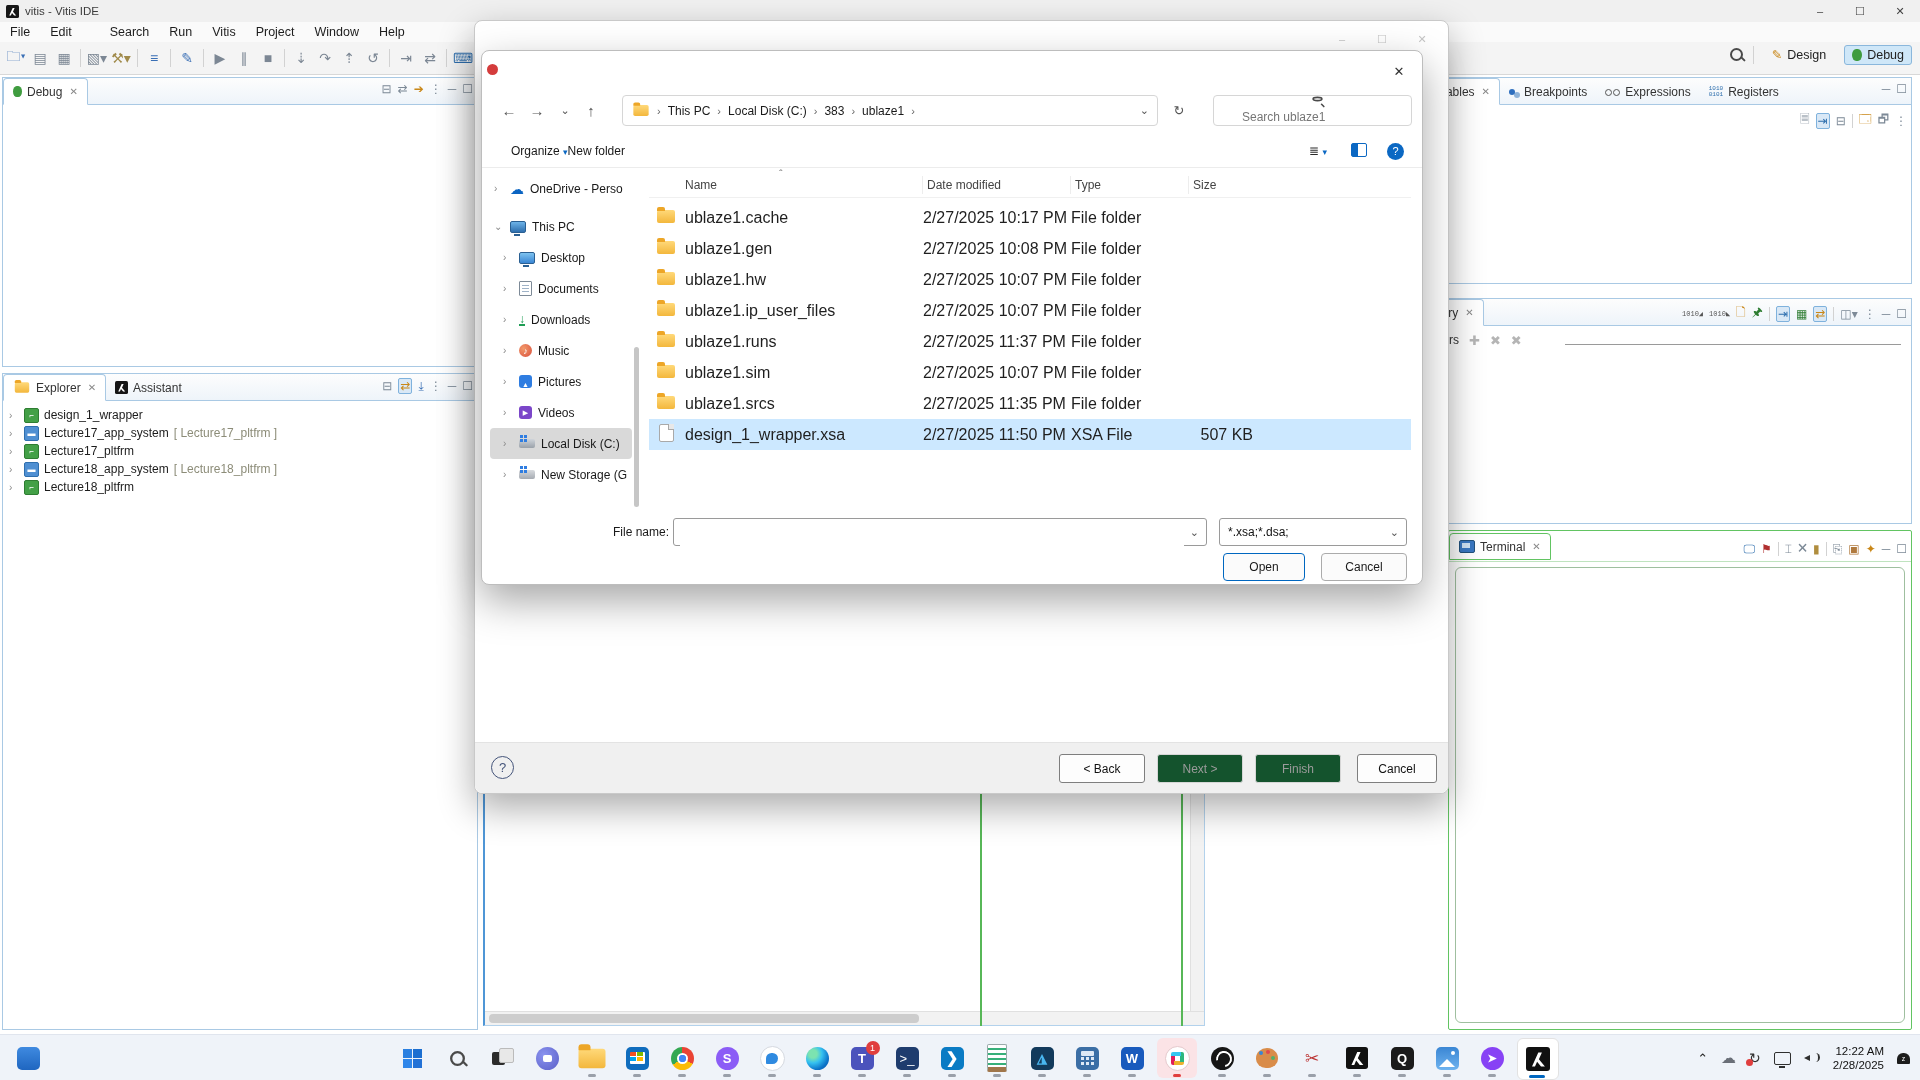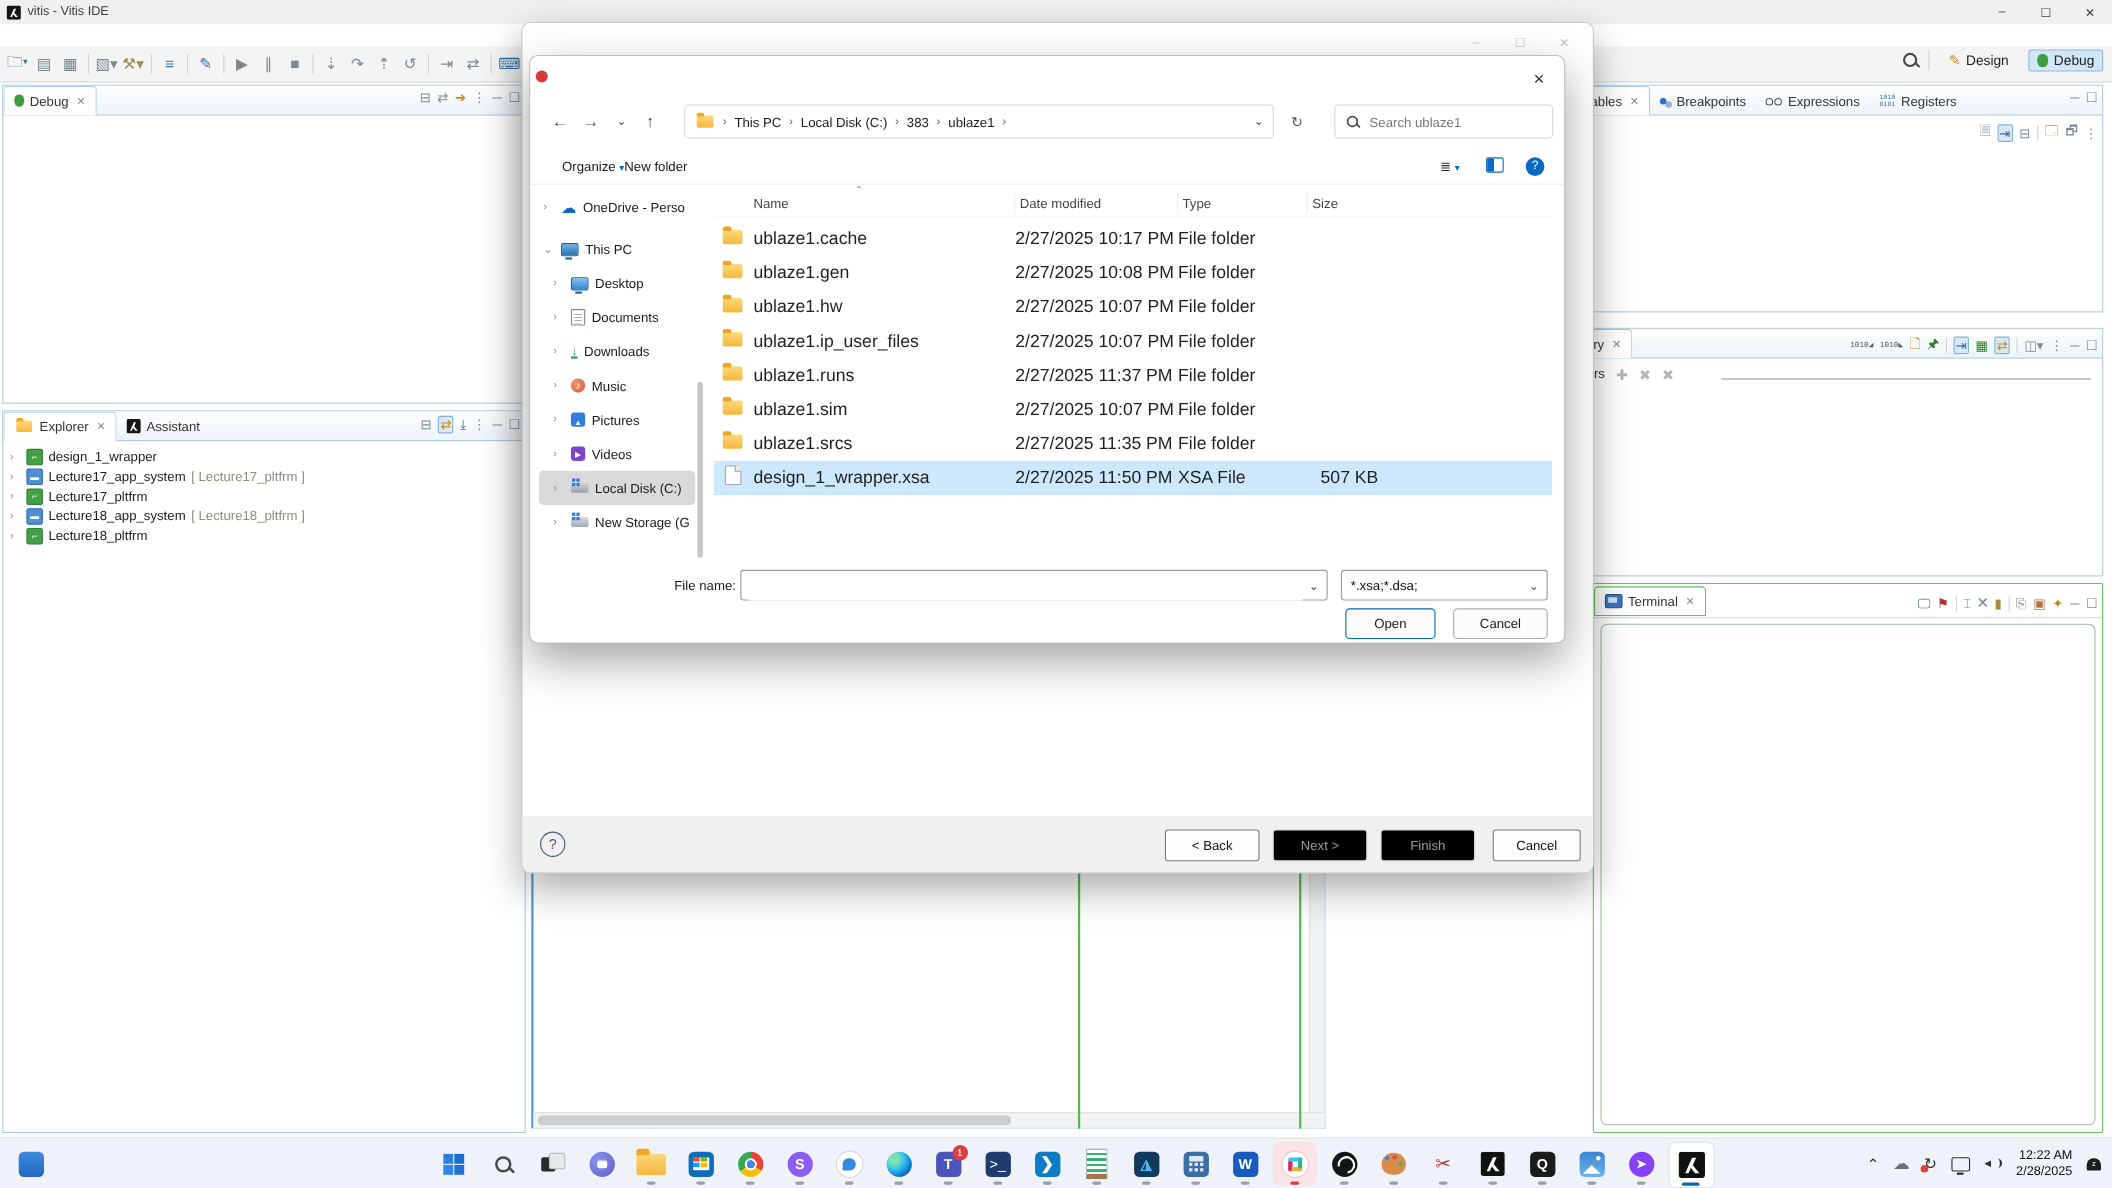--- a/index.html
+++ b/index.html
@@ -48,28 +48,28 @@
   .greenline{position:absolute;width:2px;background:#57b757;top:77px;height:949px;}
   
   .wizard{position:absolute;left:474px;top:20px;width:973px;height:772px;background:#fff;border:1px solid #c9c9c9;border-radius:8px;box-shadow:0 14px 36px rgba(0,0,0,.33);z-index:30;}
   .wtitle{display:flex;align-items:center;gap:8px;height:36px;padding-left:13px;}
   .wtitle span{font-size:12.5px;color:#5f5f5f;}
   .wwin{position:absolute;right:6px;top:0;height:36px;display:flex;align-items:center;}
   .wwin .winbtn{color:#c6c6c6;}
   .wfooter{position:absolute;left:0;right:0;bottom:0;height:50px;background:#f0f0f0;border-top:1px solid #e3e3e3;border-radius:0 0 8px 8px;}
   .helpc{position:absolute;left:16px;top:13px;width:21px;height:21px;border:1.6px solid #44547a;border-radius:50%;color:#44547a;font-size:13px;display:flex;align-items:center;justify-content:center;}
   .wbtn{position:absolute;top:11px;height:29px;background:#fdfdfd;border:1px solid #7e7e7e;border-radius:3px;font-size:12px;color:#111;display:flex;align-items:center;justify-content:center;box-sizing:border-box;}
-  .wbtn.dis{background:#000000;border-color:#d6d6d6;color:#9b9b9b;}
+  .wbtn.dis{background:#14532d;border-color:#d6d6d6;color:#9b9b9b;}
   .filedlg{position:absolute;left:481px;top:50px;width:940px;height:533px;background:#fff;border:1px solid #bdbdbd;border-radius:8px;box-shadow:0 16px 40px rgba(0,0,0,.35);z-index:40;}
   .fdtitle{display:flex;align-items:center;gap:9px;height:36px;padding-left:14px;font-size:12.5px;color:#0f0f0f;}
   .fdclose{position:absolute;right:12px;top:9px;width:22px;height:22px;display:flex;align-items:center;justify-content:center;font-size:13px;color:#333;}
   .navbtn{position:absolute;top:44px;width:26px;height:30px;display:flex;align-items:center;justify-content:center;color:#555;font-size:15px;}
   .addrbox{position:absolute;left:140px;top:44px;width:536px;height:31px;border:1px solid #d6d6d6;border-radius:4px;display:flex;align-items:center;gap:4px;padding-left:9px;box-sizing:border-box;font-size:12px;color:#1a1a1a;}
   .crumbsep{color:#666;font-size:11px;padding:0 3px;}
-  .searchbox{position:absolute;left:731px;top:44px;width:199px;height:31px;border:1px solid #d6d6d6;border-radius:4px;display:flex;align-items:center;gap:7px;padding-left:9px;box-sizing:border-box;}
+  .searchbox{position:absolute;left:731px;top:44px;width:199px;height:31px;border:1px solid #d6d6d6;border-radius:4px;display:flex;align-items:center;gap:7px;padding-left:9px;box-sizing:border-box;flex-direction:column;}
   .searchbox input{border:none;outline:none;font-size:12px;color:#333;width:150px;font-family:"Liberation Sans",sans-serif;background:transparent;}
   .searchbox input::placeholder{color:#767676;}
   .cmdbar{position:absolute;left:0;top:84px;width:100%;height:32px;display:flex;align-items:center;font-size:12px;color:#191919;}
   .cmdsep{position:absolute;left:0;top:116px;width:100%;height:1px;background:#ececec;}
   .fnav{position:absolute;left:8px;top:122px;width:142px;}
   .fnavitem{display:flex;align-items:center;gap:6px;height:31px;font-size:12px;color:#191919;border-radius:4px;padding-left:4px;}
   .fnavitem.d1{padding-left:13px;}
   .fnavitem.sel{background:#d9d9d9;}
   .fnav-scroll{position:absolute;left:152px;top:128px;width:5px;height:330px;}
   .fnav-thumb{position:absolute;left:0;top:168px;width:5px;height:160px;background:#c6c6c6;border-radius:3px;}
@@ -149,20 +149,30 @@
         </svg>
     </span>
     <span class="ttl">vitis - Vitis IDE</span>
     <div class="winbtns">
       <span class="winbtn">–</span>
       <span class="winbtn">☐</span>
       <span class="winbtn">✕</span>
     </div>
   </div>
 
+  <div class="abs menubar">
+    <span class="menuitem">File</span>
+    <span class="menuitem">Edit</span>
+    <span class="menuitem" style="margin-left:18px">Search</span>
+    <span class="menuitem">Run</span>
+    <span class="menuitem">Vitis</span>
+    <span class="menuitem">Project</span>
+    <span class="menuitem">Window</span>
+    <span class="menuitem">Help</span>
+  </div>
 
   <div class="abs toolbar">
     <span class="tbi" style="color:#3a6fb5">🗀▾</span>
     <span class="tbi">▤</span>
     <span class="tbi">▦</span>
     <span class="tbsep"></span>
     <span class="tbi">▧▾</span>
     <span class="tbi" style="color:#a08a4a">⚒▾</span>
     <span class="tbsep"></span>
     <span class="tbi" style="color:#3a6fb5">≡</span>

